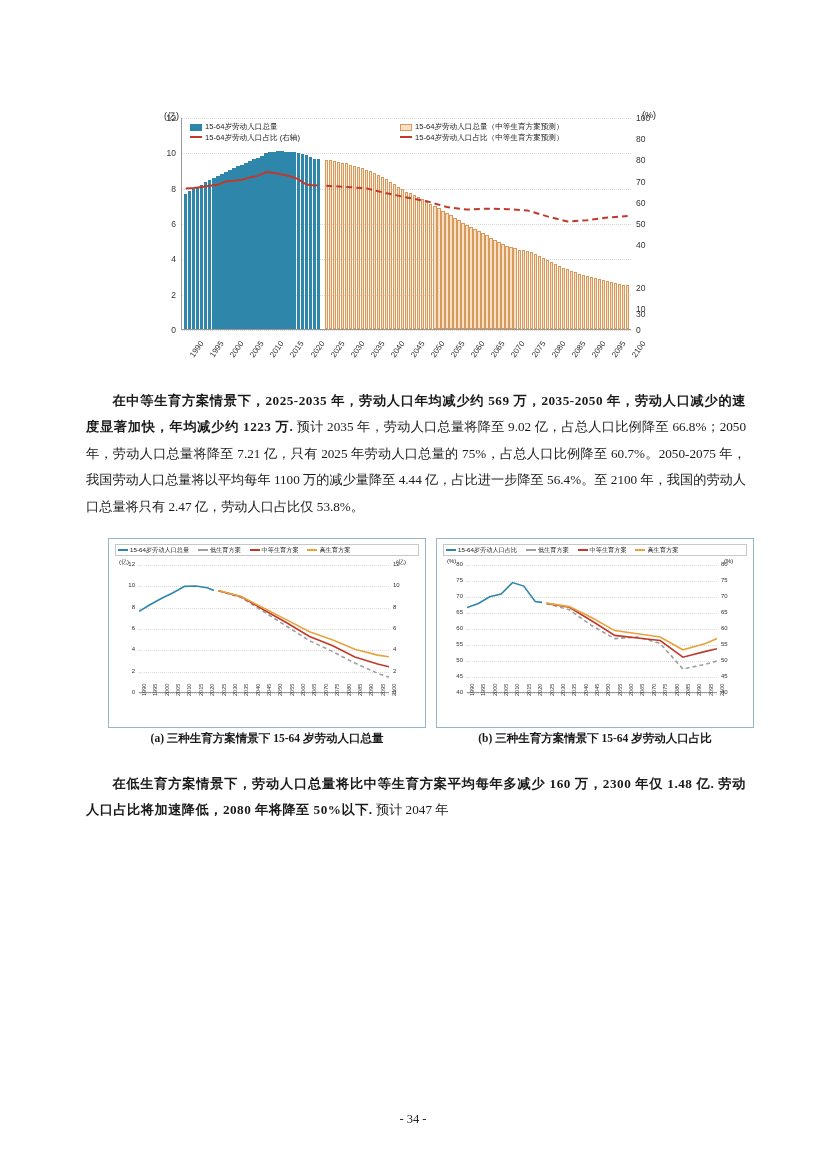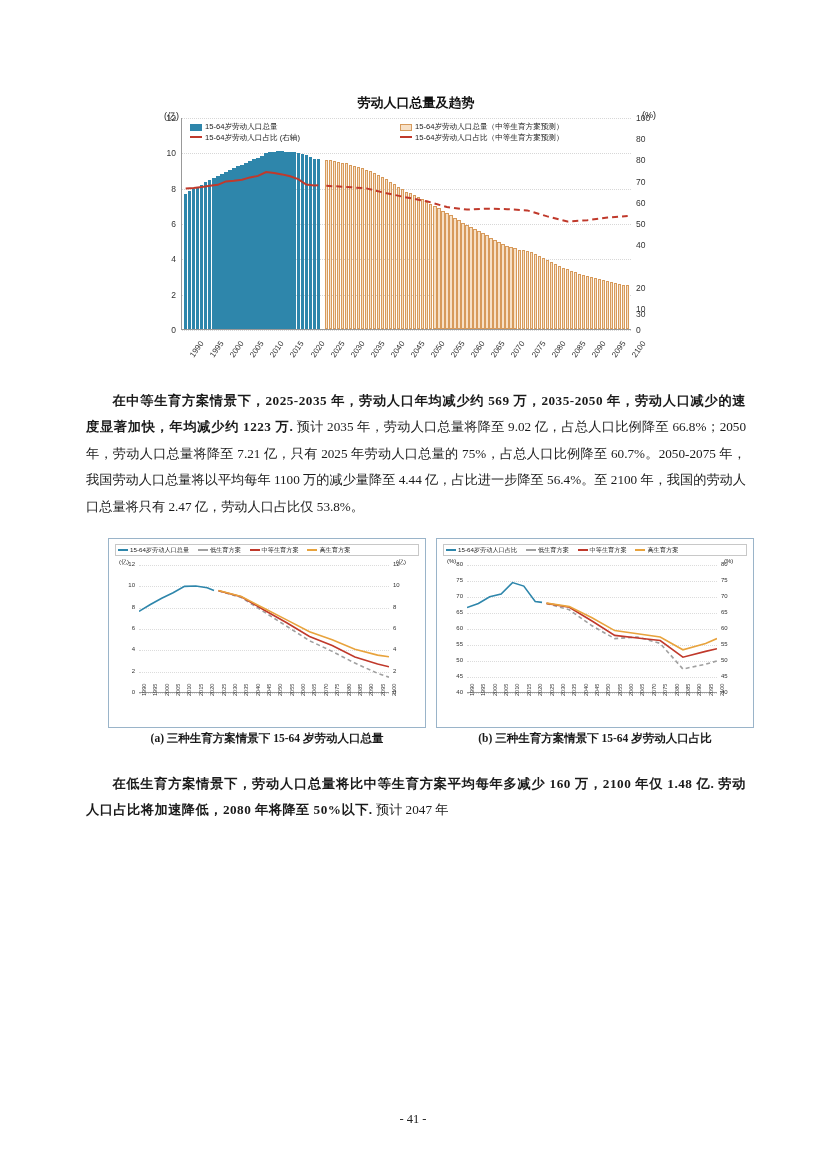--- a/index.html
+++ b/index.html
@@ -113,21 +113,20 @@
     font-size:12.5px;color:#222;
   }
 </style>
 </head>
 <body>
 
 <div class="page">
   <div class="content">
 
     <div class="fig17">
-      <div class="chart-title">劳动人口总量及趋势</div>
       <div class="unit-l" style="left:78px;top:40px;">(亿)</div>
       <div class="unit-l" style="left:556px;top:40px;">(%)</div>
 
       <div class="plot17" id="plot17">
           <div class="gridline" style="top: 212px;"></div>
           <div class="gridline" style="top: 176.667px;"></div>
           <div class="gridline" style="top: 141.333px;"></div>
           <div class="gridline" style="top: 106px;"></div>
           <div class="gridline" style="top: 70.6667px;"></div>
           <div class="gridline" style="top: 35.3333px;"></div>
@@ -449,20 +448,20 @@
           <div class="sax" style="left: 12px; top: 22px;">80</div>
           <div class="sax r" style="left: 284px; top: 22px;">80</div>
         </div>
 
       <div class="subcap a">(a) 三种生育方案情景下 15-64 岁劳动人口总量</div>
       <div class="subcap b">(b) 三种生育方案情景下 15-64 岁劳动人口占比</div>
     </div>
 
 
     <div class="para">
-      <span class="hl">在低生育方案情景下，劳动人口总量将比中等生育方案平均每年多减少 160 万，2100 年仅 1.48 亿. 劳动人口占比将加速降低，2080 年将降至 50%以下.</span>
+      <span class="hl">在低生育方案情景下，劳动人口总量将比中等生育方案平均每年多减少 160 万，2300 年仅 1.48 亿. 劳动人口占比将加速降低，2080 年将降至 50%以下.</span>
       <span>预计 2047 年</span>
     </div>
 
   </div>
 
-  <div class="pagenum">- 41 -</div>
+  <div class="pagenum">- 34 -</div>
 </div>
 
 </body></html>

